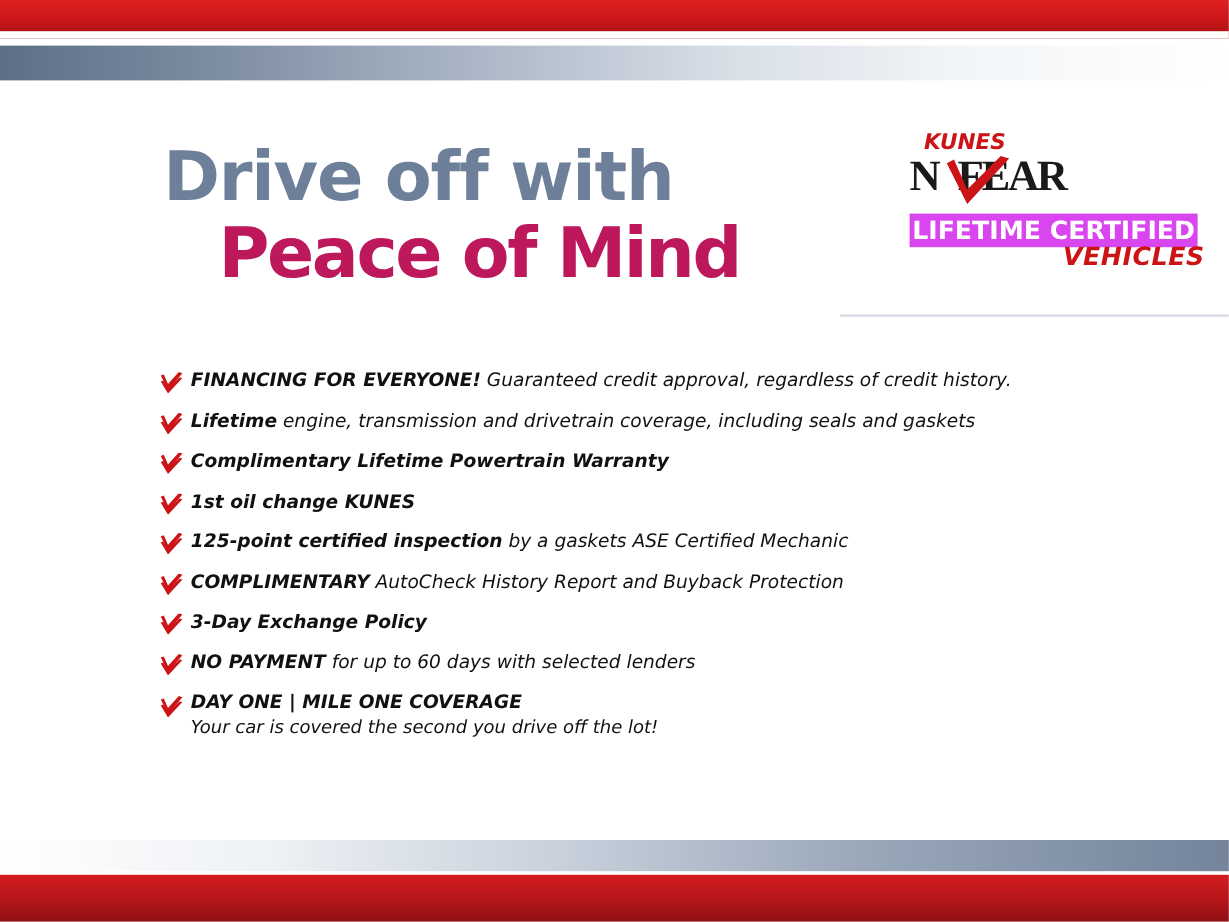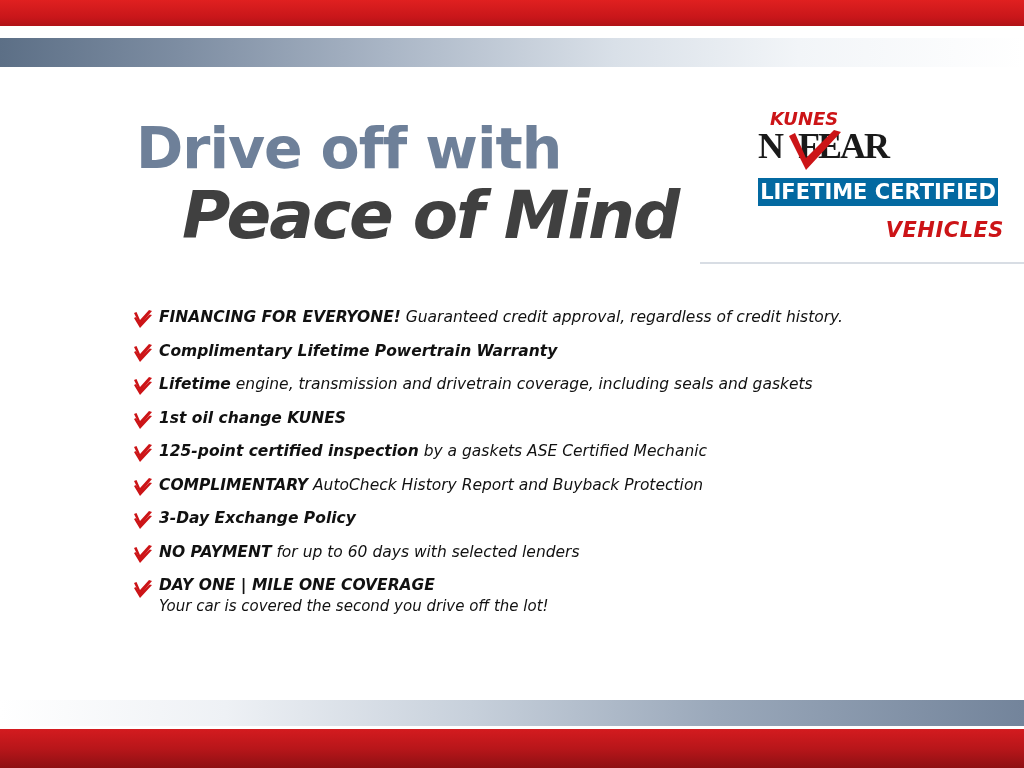--- a/index.html
+++ b/index.html
@@ -82,24 +82,23 @@
     font-family: "DejaVu Sans", sans-serif;
     font-size: 57px;
     font-weight: 700;
     color: #6e8099;
     letter-spacing: -1px;
     line-height: 1.0;
     white-space: nowrap;
   }
   .headline-line2 {
     font-family: "DejaVu Sans", sans-serif;
-    font-size: 66px;
-    font-weight: bold;
-    font-style: italic;
-    color: #404040;
+    font-size: 58px;
+    font-weight: bold;
+    color: #be185d;
     letter-spacing: -2px;
     line-height: 1.05;
     margin-top: 4px;
     margin-left: 46px;
     white-space: nowrap;
   }
 
   
   .headline-rule {
     position: absolute;
@@ -148,34 +147,34 @@
     width: 58px;
     height: 46px;
   }
   .logo-check svg { display:block; }
   .logo-lifetime {
     position: absolute;
     left: 0px;
     top: 70px;
     width: 240px;
     height: 28px;
-    background: #0369a1;
+    background: #d946ef;
     color: #ffffff;
     font-family: "DejaVu Sans", sans-serif;
     font-weight: bold;
     font-size: 21px;
     letter-spacing: 0px;
     text-align: center;
     line-height: 28px;
     white-space: nowrap;
   }
   .logo-vehicles {
     position: absolute;
     right: 2px;
-    top: 110px;
+    top: 94px;
     font-family: "DejaVu Sans", sans-serif;
     font-weight: bold;
     font-style: italic;
     font-size: 21px;
     color: #cc1417;
     letter-spacing: 0.5px;
     text-align: center;
   }
 
   
@@ -261,33 +260,33 @@
     </div>
 
     <div class="benefit-row">
       <span class="benefit-check">
         <svg width="20" height="18" viewBox="0 0 20 18" xmlns="http://www.w3.org/2000/svg">
           <path d="M1 3 L7 15 L19 1 L16 0 L7 10 L3.5 2 Z" fill="#cc1417"></path>
           <path d="M1 8 L7 18 L19 5 L16.5 4.5 L7 13.5 L3 7 Z" fill="#cc1417"></path>
         </svg>
       </span>
       <span class="benefit-text">
+        <b>Lifetime</b><span> engine, transmission and drivetrain coverage, including seals and gaskets</span>
+      </span>
+    </div>
+
+    <div class="benefit-row">
+      <span class="benefit-check">
+        <svg width="20" height="18" viewBox="0 0 20 18" xmlns="http://www.w3.org/2000/svg">
+          <path d="M1 3 L7 15 L19 1 L16 0 L7 10 L3.5 2 Z" fill="#cc1417"></path>
+          <path d="M1 8 L7 18 L19 5 L16.5 4.5 L7 13.5 L3 7 Z" fill="#cc1417"></path>
+        </svg>
+      </span>
+      <span class="benefit-text">
         <b>Complimentary Lifetime Powertrain Warranty</b><span></span>
-      </span>
-    </div>
-
-    <div class="benefit-row">
-      <span class="benefit-check">
-        <svg width="20" height="18" viewBox="0 0 20 18" xmlns="http://www.w3.org/2000/svg">
-          <path d="M1 3 L7 15 L19 1 L16 0 L7 10 L3.5 2 Z" fill="#cc1417"></path>
-          <path d="M1 8 L7 18 L19 5 L16.5 4.5 L7 13.5 L3 7 Z" fill="#cc1417"></path>
-        </svg>
-      </span>
-      <span class="benefit-text">
-        <b>Lifetime</b><span> engine, transmission and drivetrain coverage, including seals and gaskets</span>
       </span>
     </div>
 
     <div class="benefit-row">
       <span class="benefit-check">
         <svg width="20" height="18" viewBox="0 0 20 18" xmlns="http://www.w3.org/2000/svg">
           <path d="M1 3 L7 15 L19 1 L16 0 L7 10 L3.5 2 Z" fill="#cc1417"></path>
           <path d="M1 8 L7 18 L19 5 L16.5 4.5 L7 13.5 L3 7 Z" fill="#cc1417"></path>
         </svg>
       </span>

